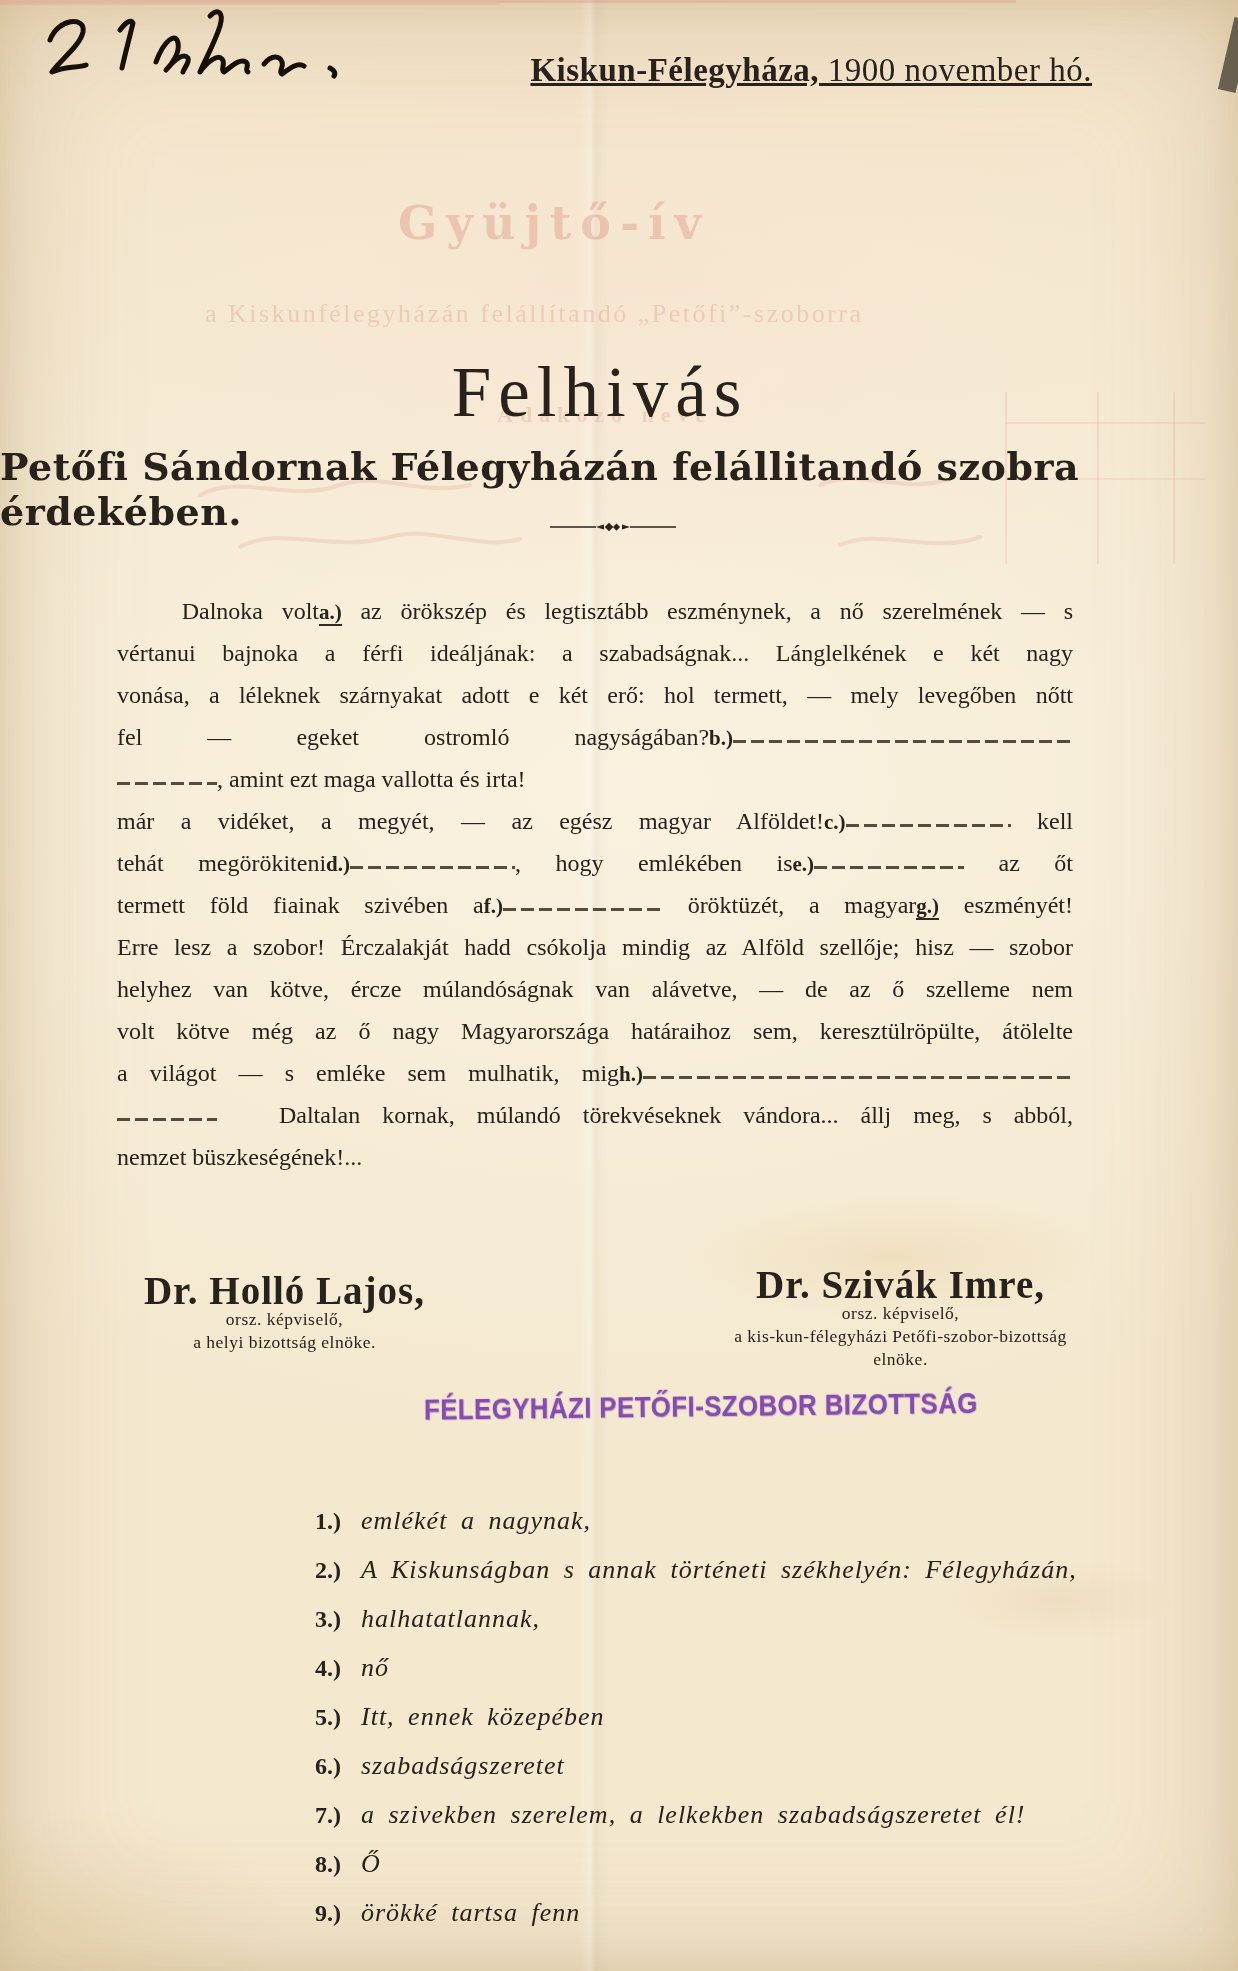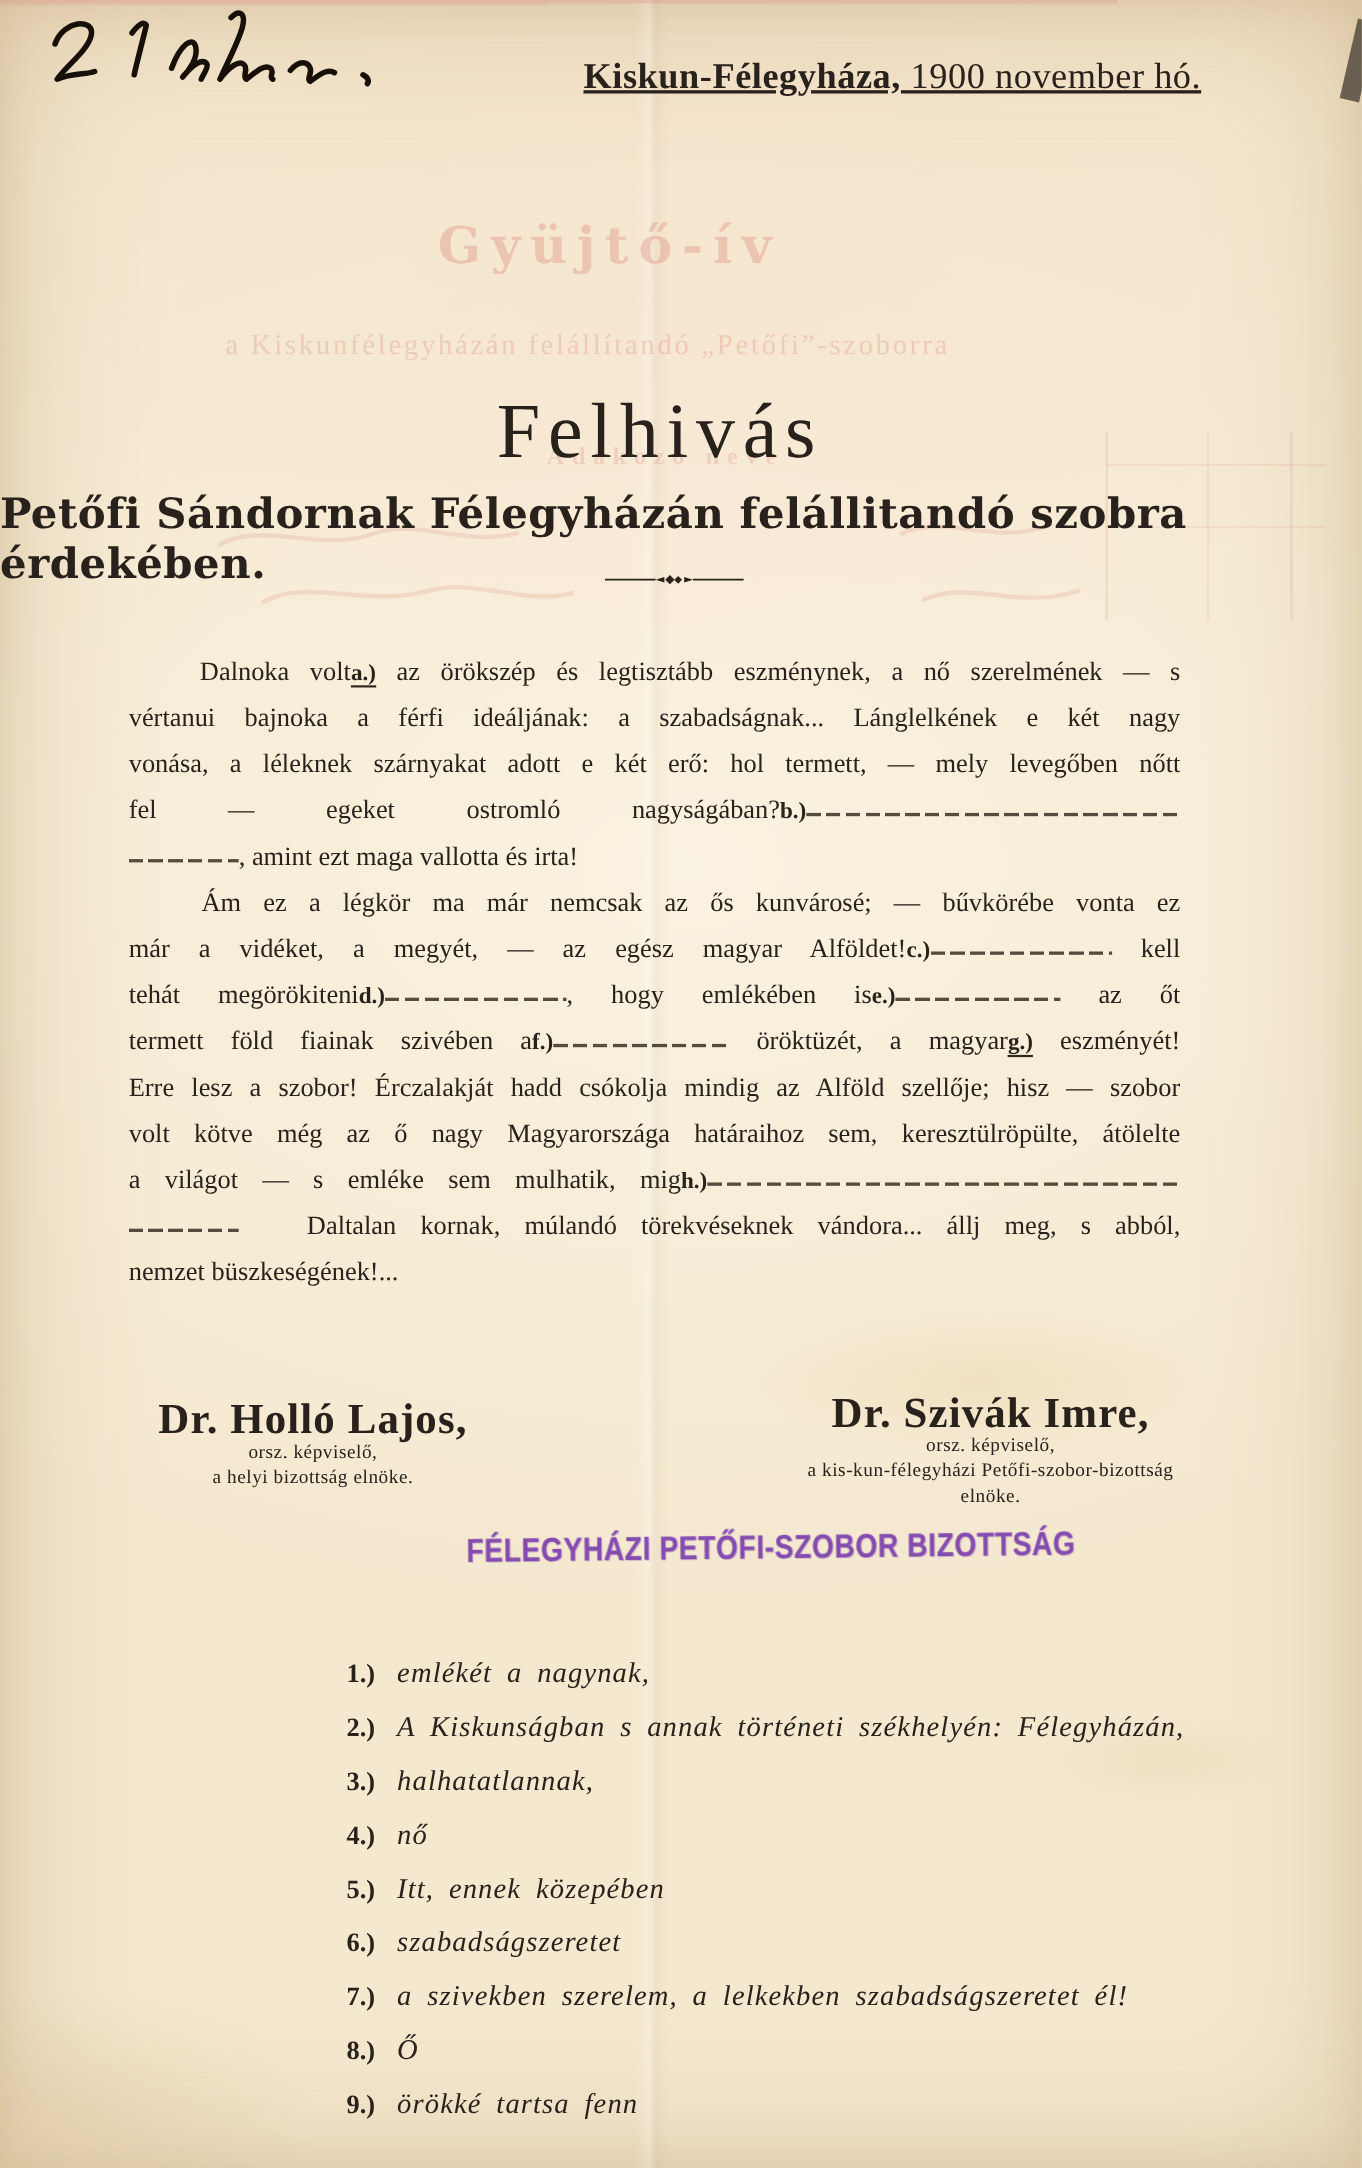--- a/index.html
+++ b/index.html
@@ -144,25 +144,25 @@
     <line x1="82" y1="7" x2="128" y2="7" stroke-width="1.6"></line>
   </g>
 </svg>
 
 <div class="bodytext" id="body-lines">
     <div class="bline ljust"><span class="ind"></span> <span class="bt">Dalnoka volt</span><span class="lbl ul">a.)</span> <span class="bt">az örökszép és legtisztább eszménynek, a nő szerelmének — s</span></div>
     <div class="bline ljust"><span class="bt">vértanui bajnoka a férfi ideáljának: a szabadságnak... Lánglelkének e két nagy</span></div>
     <div class="bline ljust"><span class="bt">vonása, a léleknek szárnyakat adott e két erő: hol termett, — mely levegőben nőtt</span></div>
     <div class="bline ljust"><span class="bt">fel — egeket ostromló nagyságában?</span><span class="lbl">b.)</span><span class="blank" style="width: 340px;"></span></div>
     <div class="bline lleft"><span class="blank" style="width: 100px;"></span><span class="bt">, amint ezt maga vallotta és irta!</span></div>
-    <div class="bline ljust"><span class="ind"></span> <span class="bt">Ám ez a légkör ma már nemcsak az ős kunvárosé; — bűvkörébe vonta ez</span></div>
     <div class="bline ljust"><span class="bt">már a vidéket, a megyét, — az egész magyar Alföldet!</span><span class="lbl">c.)</span><span class="blank" style="width: 165px;"></span> <span class="bt">kell</span></div>
     <div class="bline ljust"><span class="bt">tehát megörökiteni</span><span class="lbl">d.)</span><span class="blank" style="width: 165px;"></span><span class="bt">, hogy emlékében is</span><span class="lbl">e.)</span><span class="blank" style="width: 150px;"></span> <span class="bt">az őt</span></div>
     <div class="bline ljust"><span class="bt">termett föld fiainak szivében a</span><span class="lbl">f.)</span><span class="blank" style="width: 160px;"></span> <span class="bt">öröktüzét, a magyar</span><span class="lbl ul">g.)</span> <span class="bt">eszményét!</span></div>
     <div class="bline ljust"><span class="bt">Erre lesz a szobor! Érczalakját hadd csókolja mindig az Alföld szellője; hisz — szobor</span></div>
+    <div class="bline ljust"><span class="bt">helyhez van kötve, ércze múlandóságnak van alávetve, — de az ő szelleme nem</span></div>
     <div class="bline ljust"><span class="bt">volt kötve még az ő nagy Magyarországa határaihoz sem, keresztülröpülte, átölelte</span></div>
     <div class="bline ljust"><span class="bt">a világot — s emléke sem mulhatik, mig</span><span class="lbl">h.)</span><span class="blank" style="width: 430px;"></span></div>
     <div class="bline ljust"><span class="blank" style="width: 100px;"></span><span class="spc" style="width: 40px;"></span> <span class="bt">Daltalan kornak, múlandó törekvéseknek vándora... állj meg, s abból,</span></div>
     <div class="bline lleft"><span class="bt">nemzet büszkeségének!...</span></div>
   </div>
 
 <div class="sig sig-left">
   <div class="name">Dr. Holló Lajos,</div>
   <div class="sub">orsz. képviselő,</div>
   <div class="sub">a helyi bizottság elnöke.</div>

